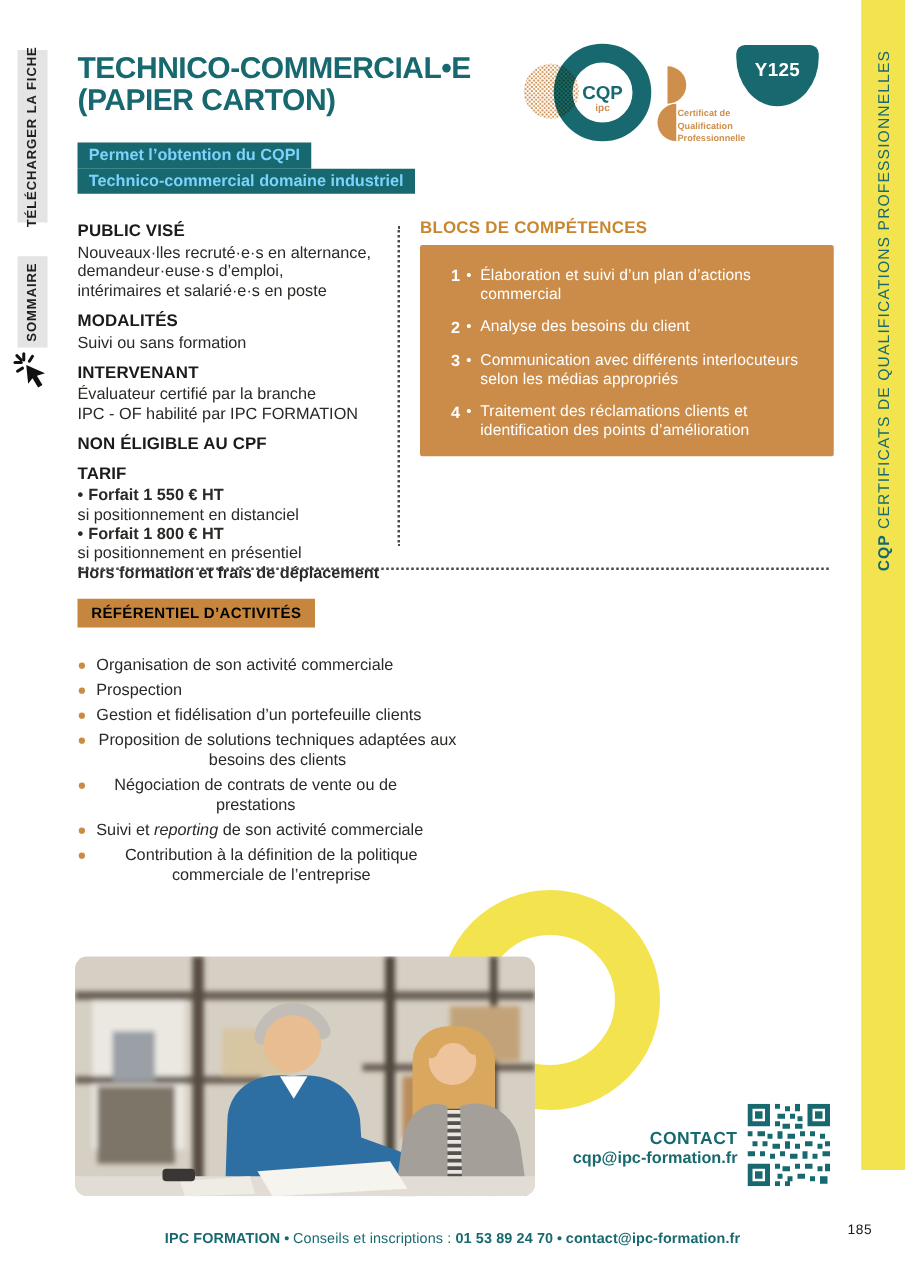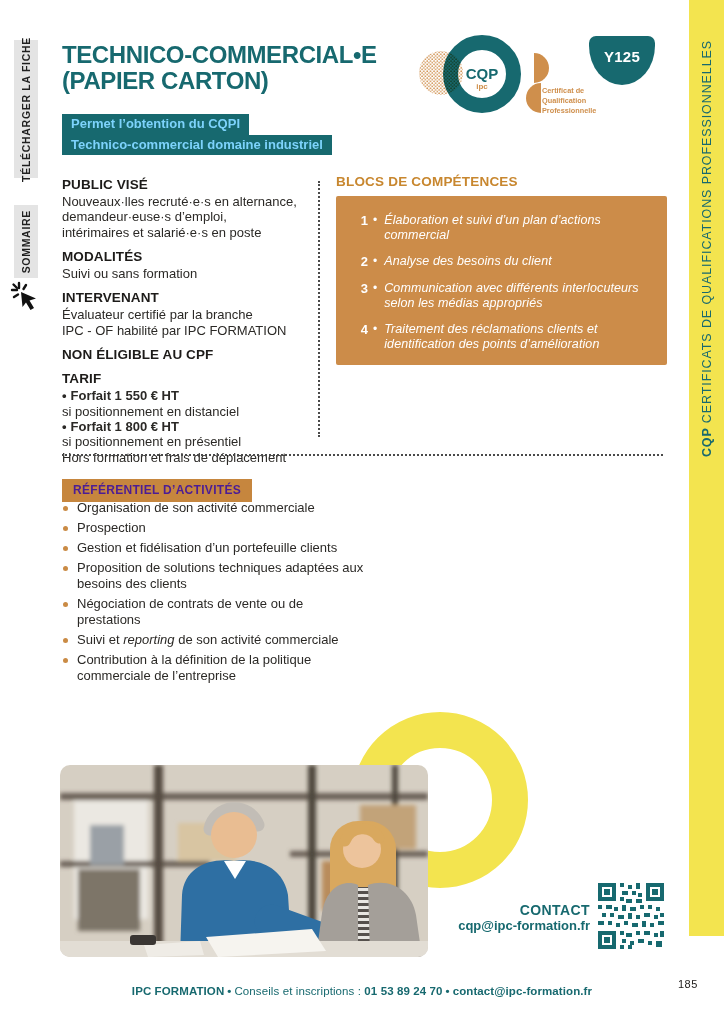--- a/index.html
+++ b/index.html
@@ -36,38 +36,38 @@
 
   
   .col-left{position:absolute;left:62px;top:177px;width:252px;}
   .col-left h3{margin:0 0 2px 0;font-size:13.5px;font-weight:800;color:#1d1b19;letter-spacing:.1px;}
   .col-left .sec{margin-bottom:9px;}
   .col-left p{margin:0;font-size:13px;line-height:1.18;color:#2b2926;}
   .tarif-row{display:flex;font-size:13px;line-height:1.2;}
   .tarif-row .bl{font-weight:700;margin-right:4px;}
   .tarif-row .tt{font-weight:700;}
   .tarif-sub{margin:0 0 1px 9px;font-size:13px;line-height:1.2;}
-  .tarif-note{margin:2px 0 0 9px;font-size:11.5px;font-weight:400;color:#1d1b19;}
+  .tarif-note{margin:2px 0 0 9px;font-size:11.5px;font-weight:700;color:#1d1b19;}
 
   .vdots{position:absolute;left:318px;top:181px;height:256px;border-left:2px dotted #4a4a4a;}
   .hdots{position:absolute;left:62px;top:454px;width:601px;border-top:2px dotted #4a4a4a;}
 
   .blocs{position:absolute;left:336px;top:174px;width:331px;}
   .blocs h3{margin:0 0 7px 0;color:#c8872f;font-size:13.5px;font-weight:800;letter-spacing:.2px;}
   .blocs-box{background:#cc8c49;border-radius:2px;padding:17px 12px 13px 14px;color:#fff;}
   .bloc-item{display:flex;margin-bottom:11px;}
   .bloc-item:last-child{margin-bottom:0;}
   .bloc-item .num{min-width:18px;text-align:right;font-weight:700;font-size:13px;line-height:1.2;}
   .bloc-item .dot{margin:0 7px 0 5px;font-size:12px;line-height:1.3;}
-  .bloc-item .txt{font-size:12.5px;line-height:1.2;letter-spacing:.1px;font-style:italic;}
-
-  
-  .ref-label{position:absolute;left:62px;top:479px;background:#c6863e;color:#4c1d95;
+  .bloc-item .txt{font-size:12.5px;line-height:1.2;letter-spacing:.1px;}
+
+  
+  .ref-label{position:absolute;left:62px;top:479px;background:#c6863e;color:#000000;
              font-size:12px;font-weight:700;letter-spacing:.3px;padding:4px 11px 5px;}
-  .ref-list{position:absolute;left:62px;top:500px;width:352px;}
+  .ref-list{position:absolute;left:62px;top:524px;width:352px;text-align:center;}
   .ref-item{display:flex;margin-bottom:4px;font-size:13px;line-height:1.23;color:#2b2926;}
   .ref-item .bdot{flex:none;width:5px;height:5px;border-radius:50%;background:#ca8b45;margin:6px 9px 0 1px;}
   .ref-item em{font-style:italic;}
 
   
   .ring{position:absolute;left:352px;top:712px;width:176px;height:176px;border-radius:50%;
         border:36px solid #f3e44f;box-sizing:border-box;}
   .photo{position:absolute;left:60px;top:765px;width:368px;height:192px;border-radius:10px;overflow:hidden;}
   .contact{position:absolute;left:400px;top:902px;width:190px;text-align:right;color:#17696f;}
   .contact .c1{font-size:14px;font-weight:800;letter-spacing:.4px;}

